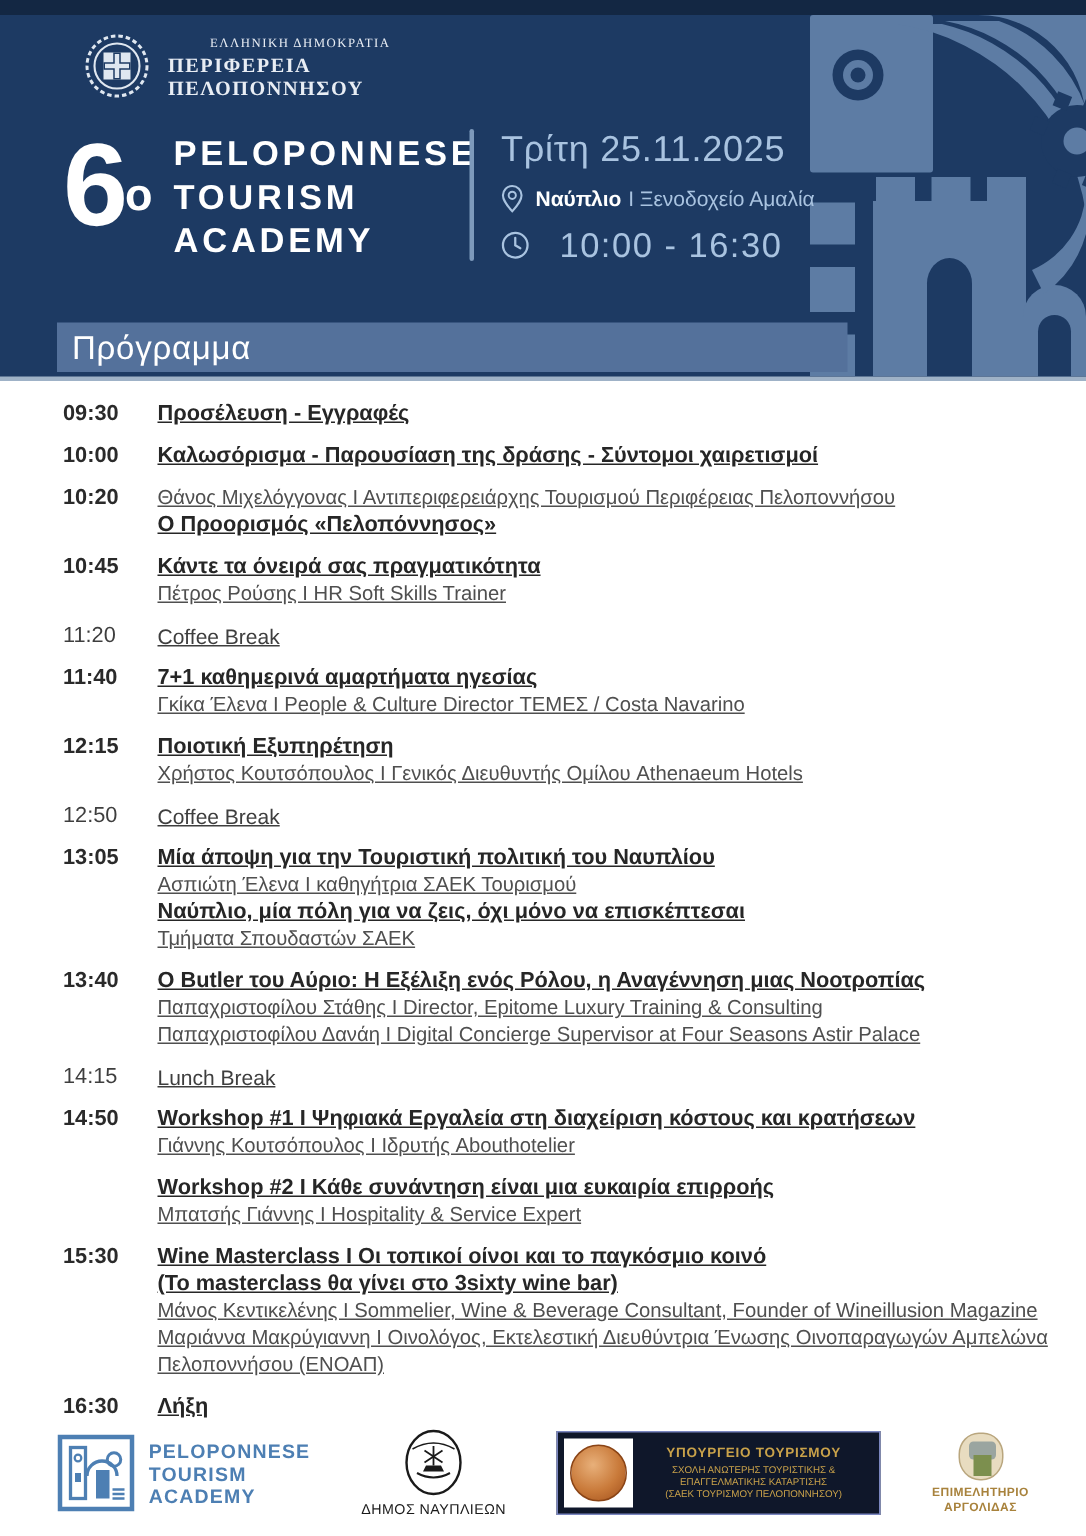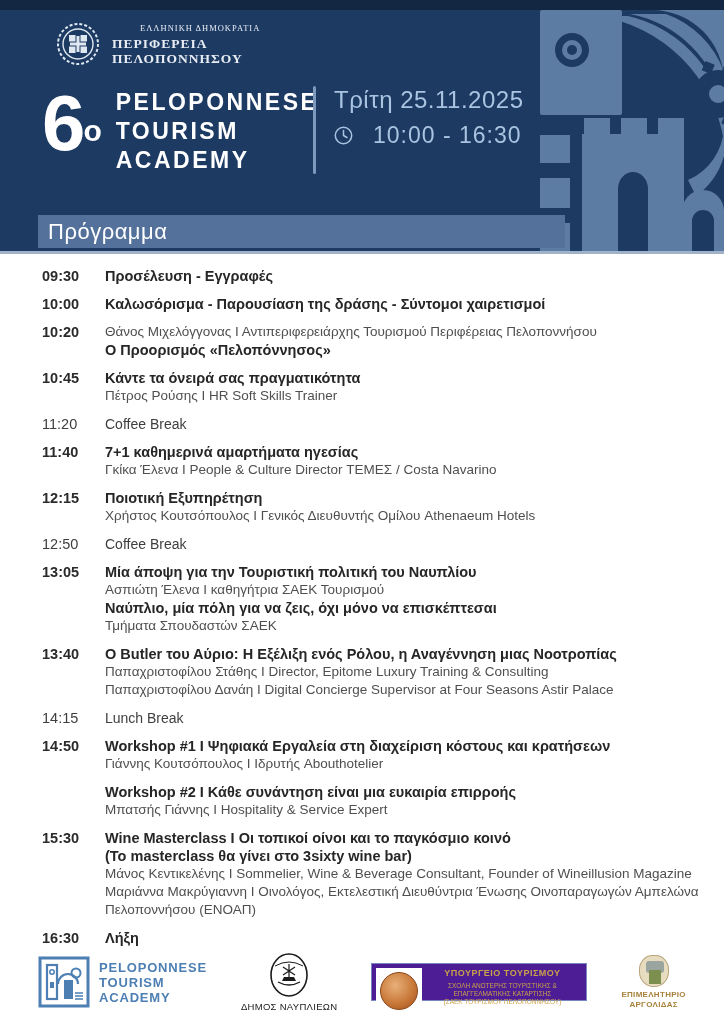--- a/index.html
+++ b/index.html
@@ -34,33 +34,33 @@
   .time-line { display:flex; align-items:center; gap:20px; margin-top:8px; font-size:23px; letter-spacing:1px; }
 
   .program-band { position:absolute; left:38px; bottom:3px; width:527px; height:33px; background:#54719b; display:flex; align-items:center; }
   .program-band span { color:#ffffff; font-size:22px; padding-left:10px; letter-spacing:0.5px; }
 
   
   .schedule { padding:13px 12px 0 42px; }
   .row { display:grid; grid-template-columns:63px 1fr; margin-bottom:10px; }
   .time { font-size:14.5px; font-weight:bold; color:#2a2a2a; line-height:18px; }
   .row.break .time { font-weight:normal; color:#3e3e3e; }
-  .line { line-height:18px; }
+  .line { line-height:18px;text-decoration:underline; }
   .line.title { font-size:14.5px; font-weight:bold; color:#262626; }
   .line.speaker { font-size:13.5px; color:#4f4f4f; }
   .row.break .line.speaker { font-size:14px; color:#3e3e3e; }
 
   
   .footer { position:absolute; left:0; bottom:12px; width:724px; display:flex; justify-content:center; align-items:center; gap:34px; }
   .pta-logo { display:flex; align-items:center; gap:9px; }
   .pta-icon { width:52px; height:52px; }
   .pta-text div { color:#4d7fb3; font-weight:bold; font-size:13px; line-height:15px; letter-spacing:0.8px; }
   .nafplio { display:flex; flex-direction:column; align-items:center; gap:3px; }
   .nafplio-label { font-size:9.5px; color:#1a1a1a; letter-spacing:0.3px; }
-  .ministry { width:216px; height:38px; background:#4c1d95; border:1px solid #7a86c0; display:flex; align-items:flex-start; padding:4px; }
+  .ministry { width:216px; height:56px; background:#0f172a; border:1px solid #7a86c0; display:flex; align-items:center; padding:4px; }
   .coin-box { width:46px; height:46px; background:#ffffff; display:flex; align-items:center; justify-content:center; }
   .coin { width:38px; height:38px; border-radius:50%; background:radial-gradient(circle at 40% 35%, #e8b07a 0%, #c97a3a 55%, #a04e1a 100%); border:1px solid #8a4416; }
   .ministry-text { flex:1; text-align:center; color:#c9a24a; }
   .ministry-title { font-size:9px; font-weight:bold; letter-spacing:0.5px; margin-bottom:4px; }
   .ministry-sub { font-size:6.5px; line-height:8px; }
   .chamber { display:flex; flex-direction:column; align-items:center; gap:3px; }
   .chamber-emblem { width:30px; height:32px; border-radius:45% 45% 48% 48%; background:#e8dcc0; border:1px solid #b9a67e; position:relative; overflow:hidden; }
   .chamber-emblem:before { content:""; position:absolute; left:6px; top:5px; width:18px; height:12px; background:#9aa5a0; border-radius:3px; }
   .chamber-emblem:after { content:""; position:absolute; left:9px; top:14px; width:12px; height:14px; background:#7c8f4e; }
   .chamber-label { font-size:8px; font-weight:bold; color:#a8823c; line-height:10px; text-align:center; letter-spacing:0.3px; }
@@ -129,20 +129,27 @@
       <div>PELOPONNESE</div>
       <div>TOURISM</div>
       <div>ACADEMY</div>
     </div>
   </div>
 
   <div class="divider"></div>
 
   <div class="when-where">
     <div class="date-line">Τρίτη 25.11.2025</div>
+    <div class="loc-line">
+      <svg class="pin" width="15" height="19" viewBox="0 0 15 19">
+        <path d="M7.5,1 a6.2,6.2 0 0 1 6.2,6.2 c0,4.2 -6.2,10.6 -6.2,10.6 s-6.2,-6.4 -6.2,-10.6 a6.2,6.2 0 0 1 6.2,-6.2 z" fill="none" stroke="#a9c3e0" stroke-width="1.4"></path>
+        <circle cx="7.5" cy="7.2" r="2.4" fill="none" stroke="#a9c3e0" stroke-width="1.3"></circle>
+      </svg>
+      <span><span class="loc-bold">Ναύπλιο</span> <span class="loc-rest">Ι Ξενοδοχείο Αμαλία</span></span>
+    </div>
     <div class="time-line">
       <svg width="19" height="19" viewBox="0 0 19 19">
         <circle cx="9.5" cy="9.5" r="8.2" fill="none" stroke="#a9c3e0" stroke-width="1.5"></circle>
         <path d="M9.5,4.5 v5 l3.4,2" fill="none" stroke="#a9c3e0" stroke-width="1.5" stroke-linecap="round"></path>
       </svg>
       <span>10:00 - 16:30</span>
     </div>
   </div>
 
   <div class="program-band">

